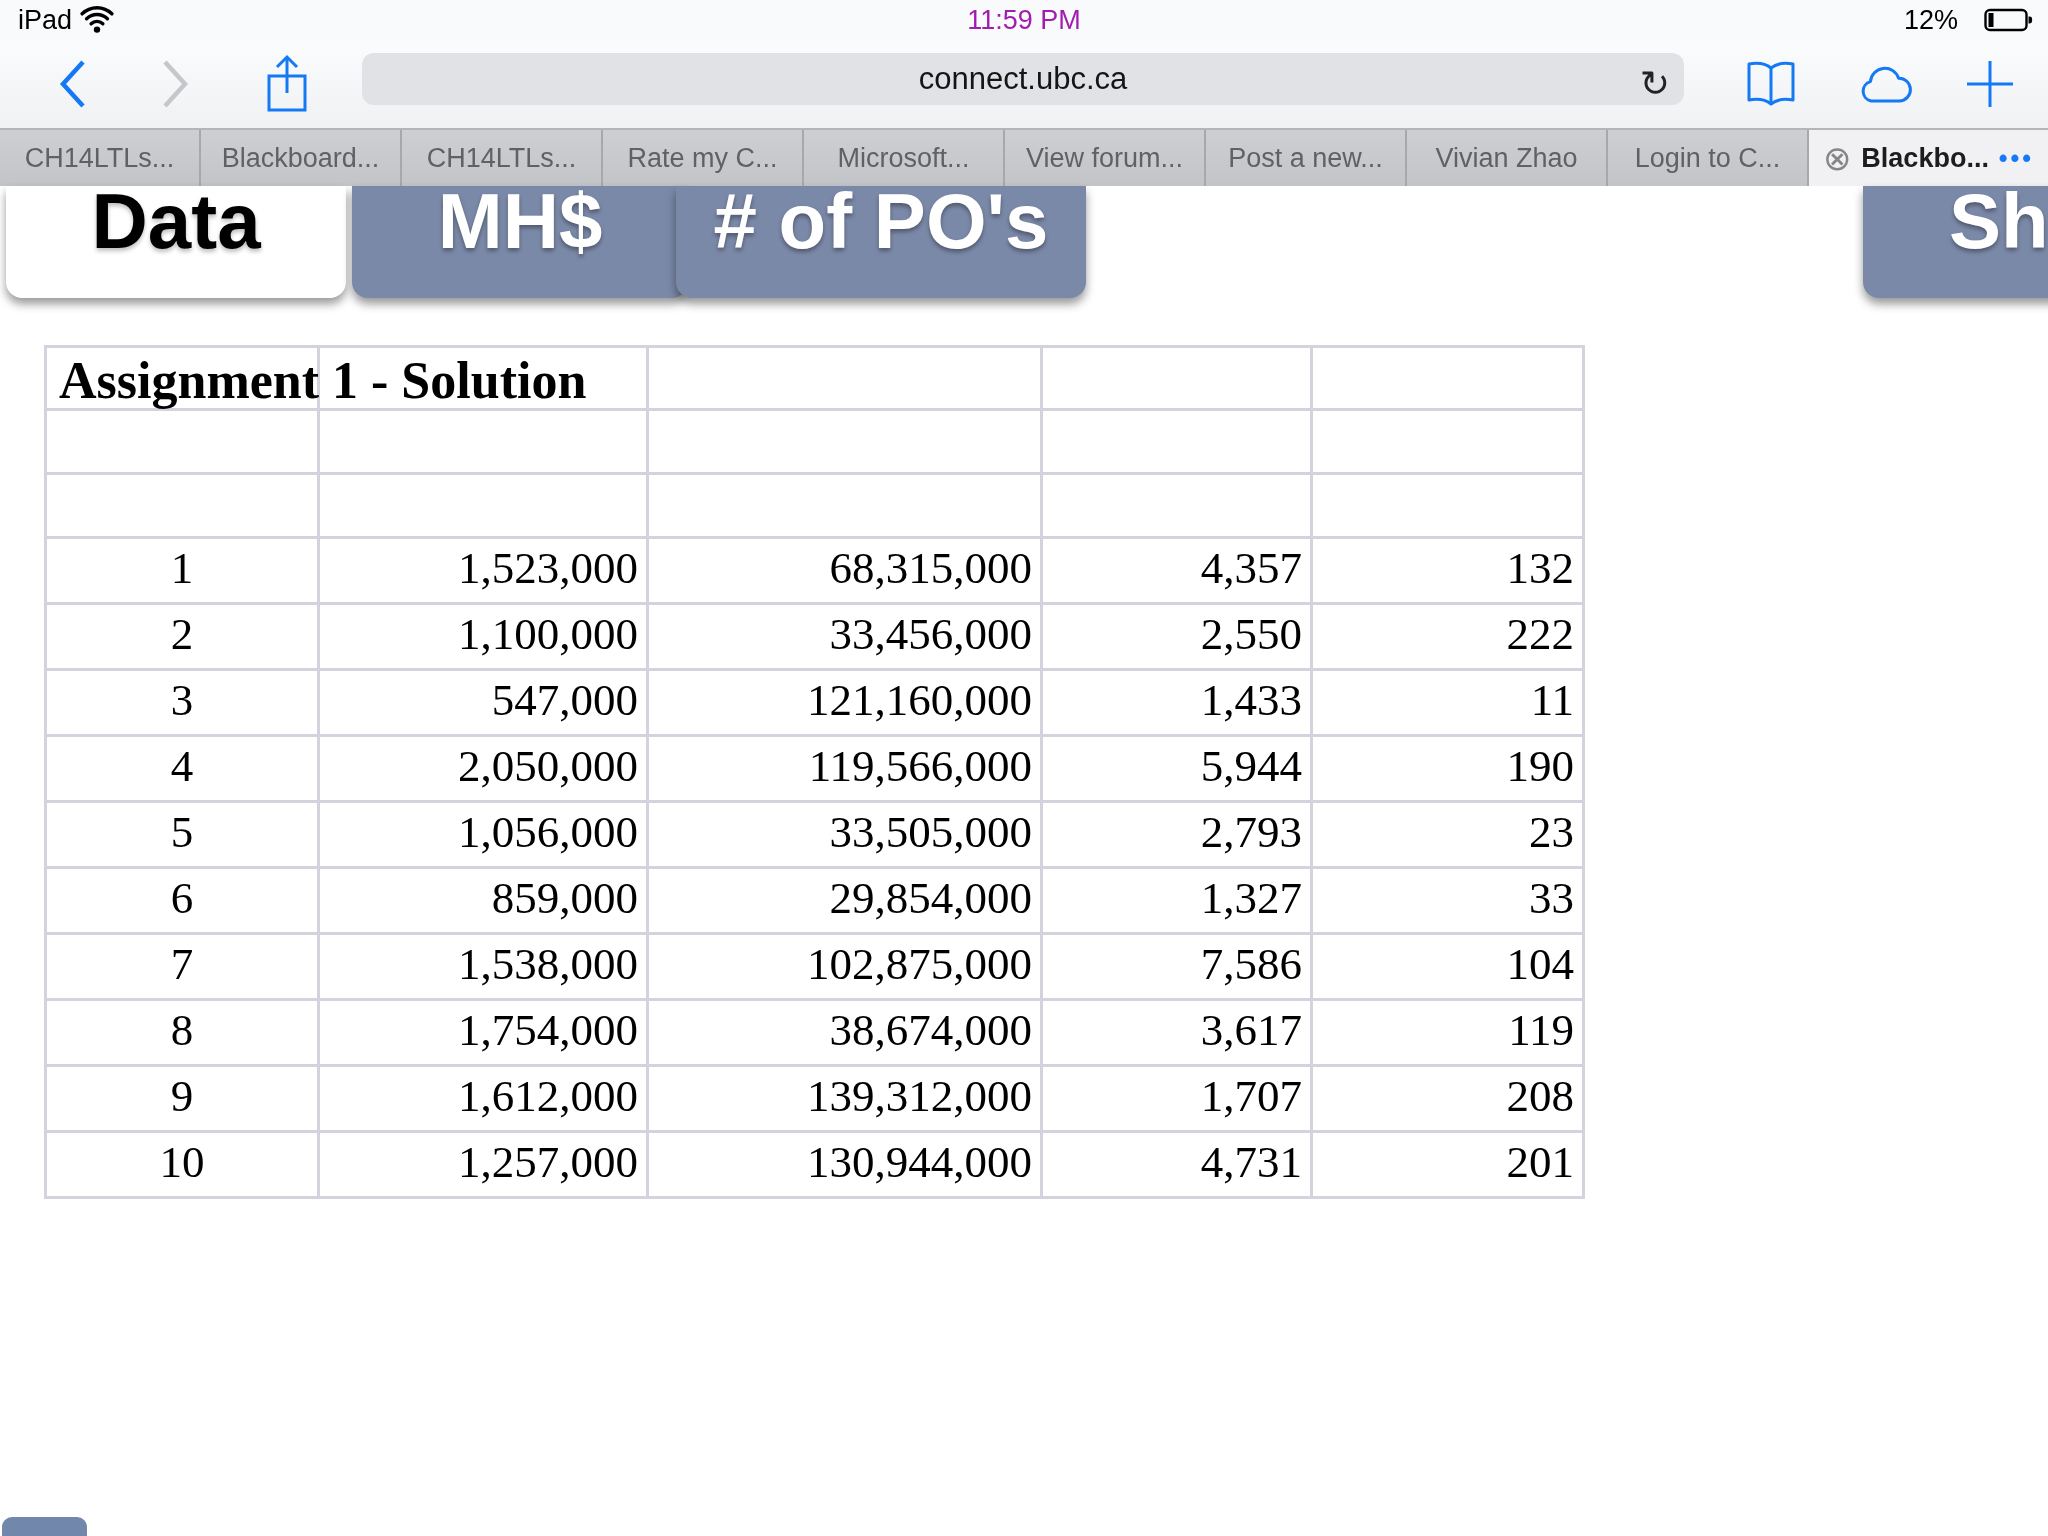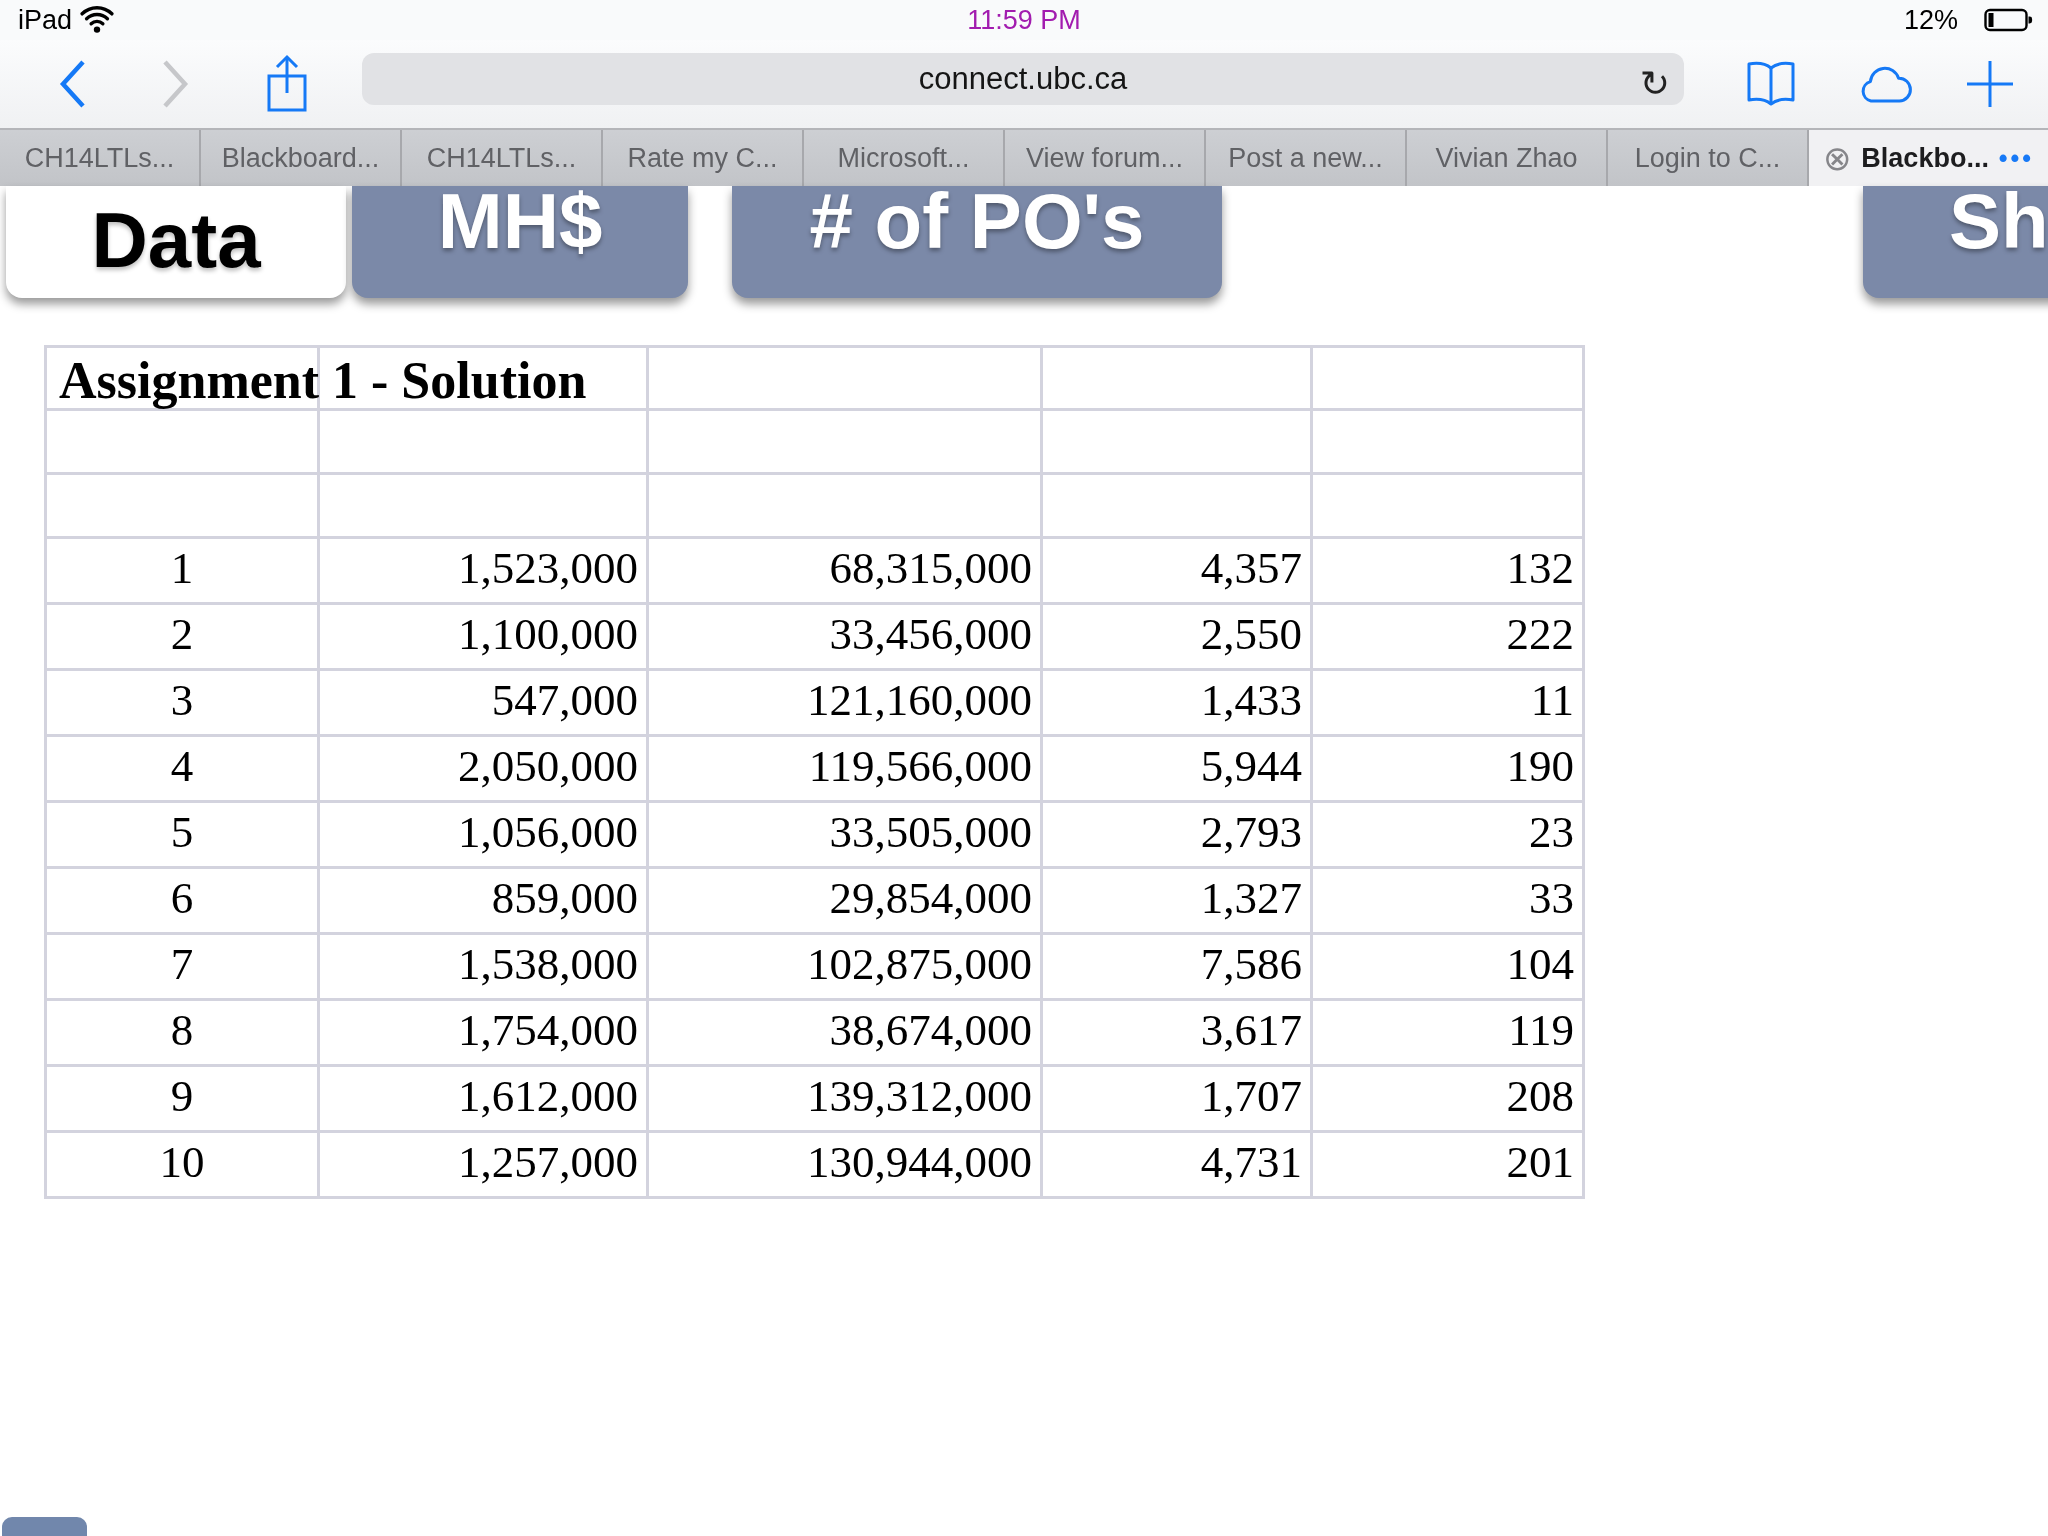--- a/index.html
+++ b/index.html
@@ -38,21 +38,21 @@
   .btab-more{font-size:25px;font-weight:700;color:#1779f6;letter-spacing:3px;}
 
   
   .stab{position:absolute;top:186px;height:112px;border-radius:0 0 16px 16px;
         display:flex;justify-content:center;overflow:hidden;
         box-shadow:0 6px 10px rgba(0,0,0,0.40);}
   .stab .stab-label{font-family:"Liberation Sans",sans-serif;font-weight:700;font-size:78px;
         line-height:1;margin-top:-4px;white-space:nowrap;}
   .stab-blue{background:#7b89a8;}
   .stab-blue .stab-label{color:#fff;text-shadow:0 3px 4px rgba(0,0,0,0.35);}
-  .stab-white{background:#ffffff;align-items:center;}
+  .stab-white{background:#ffffff;}
   .stab-white .stab-label{color:#000;text-shadow:0 3px 4px rgba(0,0,0,0.25);}
   .stab-cut{justify-content:flex-start;padding-left:86px;}
 
   
   .sheet{position:absolute;left:44px;top:345px;border-collapse:collapse;table-layout:fixed;
          background:#fff;}
   .sheet td,.sheet th{border:3px solid #d3d3de;padding:0;overflow:visible;}
   .row-title{height:63px;}
   .row-empty{height:64px;}
   .row-head{height:66px;}
@@ -179,21 +179,21 @@
       <span class="btab-more">•••</span>
     </div>
   </div>
 
   <div class="stab stab-white" style="left:6px;width:340px;">
     <span class="stab-label">Data</span>
   </div>
   <div class="stab stab-blue" style="left:352px;width:336px;">
     <span class="stab-label">MH$</span>
   </div>
-  <div class="stab stab-blue" style="left:732px;width:490px;">
+  <div class="stab stab-blue" style="left:676px;width:410px;">
     <span class="stab-label"># of PO's</span>
   </div>
   <div class="stab stab-blue stab-cut" style="left:1863px;width:420px;">
     <span class="stab-label">Sho</span>
   </div>
 
   <table class="sheet">
     <colgroup>
       <col style="width:273px">
         <col style="width:329px">

